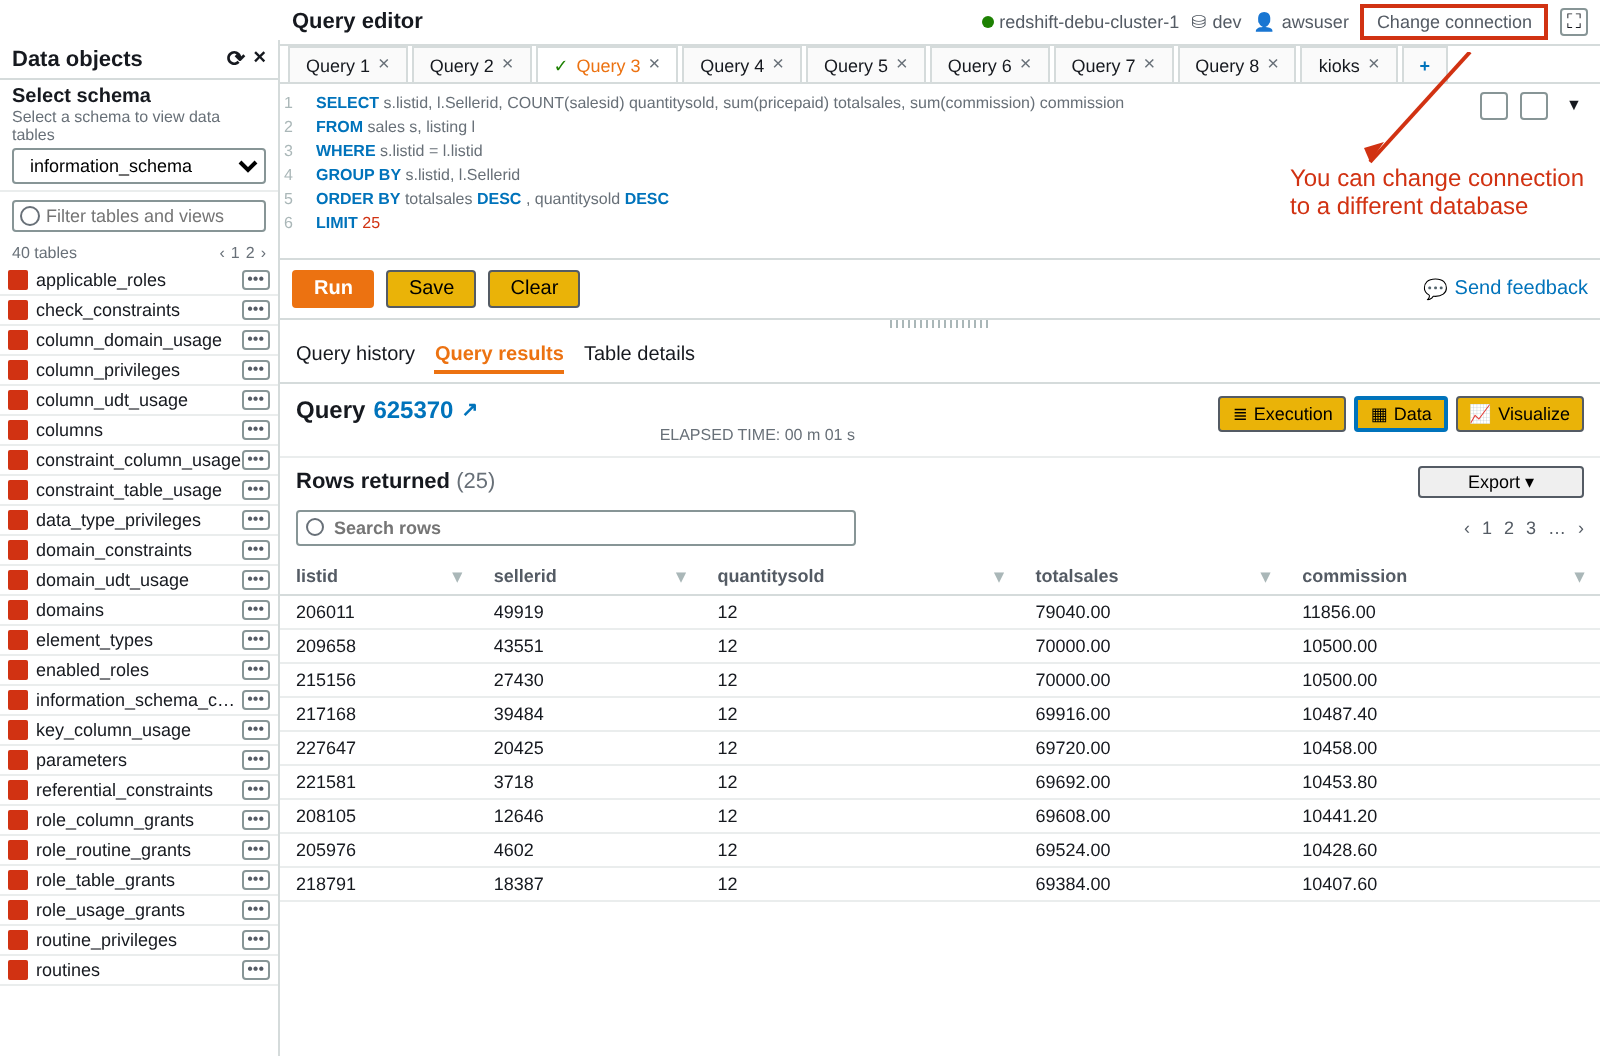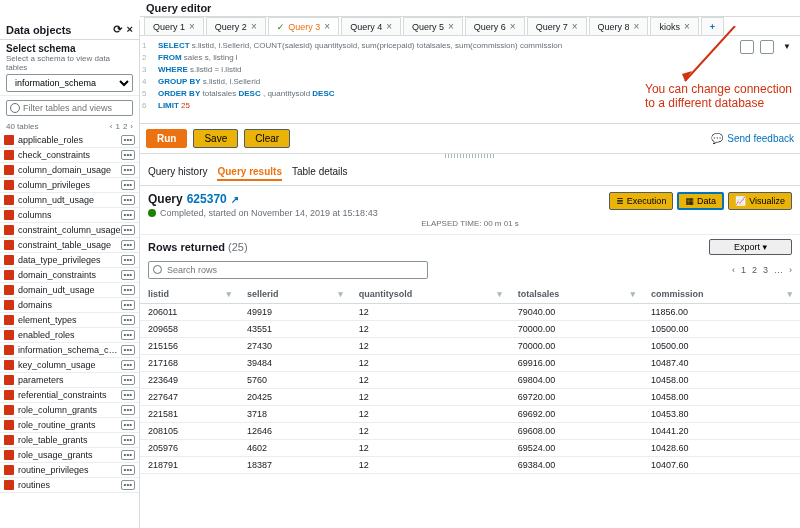--- a/index.html
+++ b/index.html
@@ -62,21 +62,21 @@
 .qinfo-status::before { content:""; width:8px; height:8px; background:#1d8102; border-radius:50%; display:inline-block; }
 .qinfo-elapsed { font-size:8px; color:#687078; margin-top:1px;text-align:center; }
 .qinfo-right { float:right; display:flex; gap:4px; }
 .qinfo-right .btn { padding:2px 6px; font-size:9px; display:flex; align-items:center; gap:3px; }
 .qinfo-right .btn.active { border:2px solid #0073bb; }
 .rows-hdr { display:flex; align-items:center; padding:4px 8px; }
 .rows-title { font-size:11px; font-weight:700; }
 .rows-count { color:#687078; font-weight:400; }
 .export-btn { border:1px solid #545b64; border-radius:2px; padding:2px 24px; font-size:9px; margin-left:auto; }
 .search-row { display:flex; align-items:center; padding:2px 8px 6px; }
-.search-row input { width:280px; border:1px solid #879596; border-radius:2px; padding:3px 6px 3px 18px; font-size:9px; }
+.search-row input { width:280px; border:1px solid #879596; border-radius:2px; padding:3px 6px 3px 18px; font-size:9px;font-weight:bold; }
 .search-wrap { position:relative; }
 .search-wrap::before { content:""; position:absolute; left:5px; top:4px; width:7px; height:7px; border:1px solid #687078; border-radius:50%; }
 .pager { margin-left:auto; display:flex; gap:6px; align-items:center; font-size:9px; color:#545b64; }
 .data-table { width:100%; border-collapse:collapse; font-size:9px; }
 .data-table th { text-align:left; padding:4px 8px; border-bottom:1px solid #d5dbdb; font-weight:700; color:#545b64; }
 .data-table th .sort { float:right; color:#aab7b8; }
 .data-table td { padding:3px 8px; border-bottom:1px solid #eaeded; }
 .annotation { position:absolute; top:82px; right:8px; color:#d13212; font-size:12px; font-family:Georgia,serif; text-align:left; pointer-events:none; }
 .arrow { position:absolute; top:26px; right:60px; pointer-events:none; }
 </style>
@@ -231,20 +231,36 @@
           <span class="ticon"></span>
           <span class="name">routines</span>
           <span class="more">•••</span>
         </div>
       </div>
   </div>
 
   <div class="main">
     <div class="topbar">
       <span class="topbar-title">Query editor</span>
+      <div class="topbar-right">
+        <span class="conn-item">
+            <span class="dot-green"></span>
+            <span>redshift-debu-cluster-1</span>
+          </span>
+        <span class="conn-item">
+            <span>⛁</span>
+            <span>dev</span>
+          </span>
+        <span class="conn-item">
+            <span>👤</span>
+            <span>awsuser</span>
+          </span>
+        <span class="change-conn">Change connection</span>
+        <span class="expand-ico">⛶</span>
+      </div>
     </div>
 
     <div class="tabs" id="tabs">
         <span class="tab">
           <span>Query 1</span>
           <span class="close">×</span>
         </span>
         <span class="tab">
           <span>Query 2</span>
           <span class="close">×</span>
@@ -324,21 +340,20 @@
         <button class="btn">
             <span>📈</span>
             <span>Visualize</span>
           </button>
       </div>
       <div class="qinfo-title">
           <span>Query</span> 
           <a href="#">625370</a>
           <span class="ext-icon">↗</span>
         </div>
-      <div class="qinfo-status">Completed, started on November 14, 2019 at 15:18:43</div>
       <div class="qinfo-elapsed">ELAPSED TIME: 00 m 01 s</div>
     </div>
 
     <div class="rows-hdr">
       <span class="rows-title"><span>Rows returned</span> <span class="rows-count">(25)</span></span>
       <button class="export-btn"><span>Export</span> ▾</button>
     </div>
 
     <div class="search-row">
       <div class="search-wrap"><input placeholder="Search rows" style=""></div>
@@ -385,27 +400,20 @@
             <td>10500.00</td>
           </tr>
           <tr>
             <td>217168</td>
             <td>39484</td>
             <td>12</td>
             <td>69916.00</td>
             <td>10487.40</td>
           </tr>
           <tr>
-            <td>223649</td>
-            <td>5760</td>
-            <td>12</td>
-            <td>69804.00</td>
-            <td>10458.00</td>
-          </tr>
-          <tr>
             <td>227647</td>
             <td>20425</td>
             <td>12</td>
             <td>69720.00</td>
             <td>10458.00</td>
           </tr>
           <tr>
             <td>221581</td>
             <td>3718</td>
             <td>12</td>

